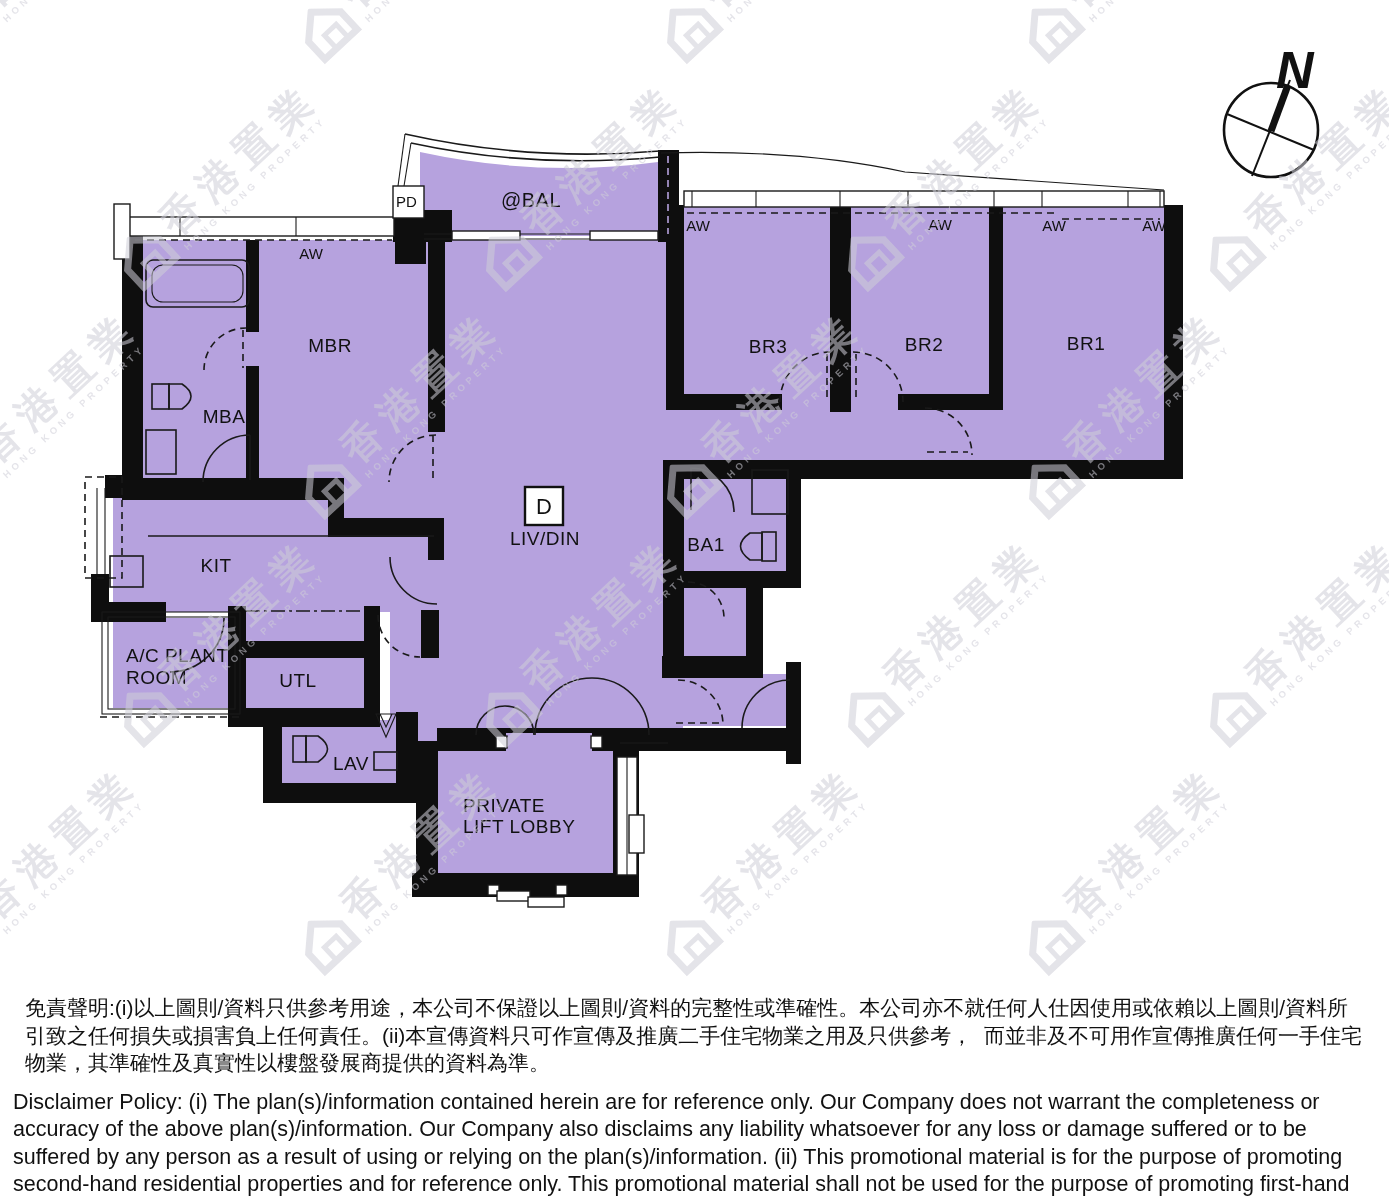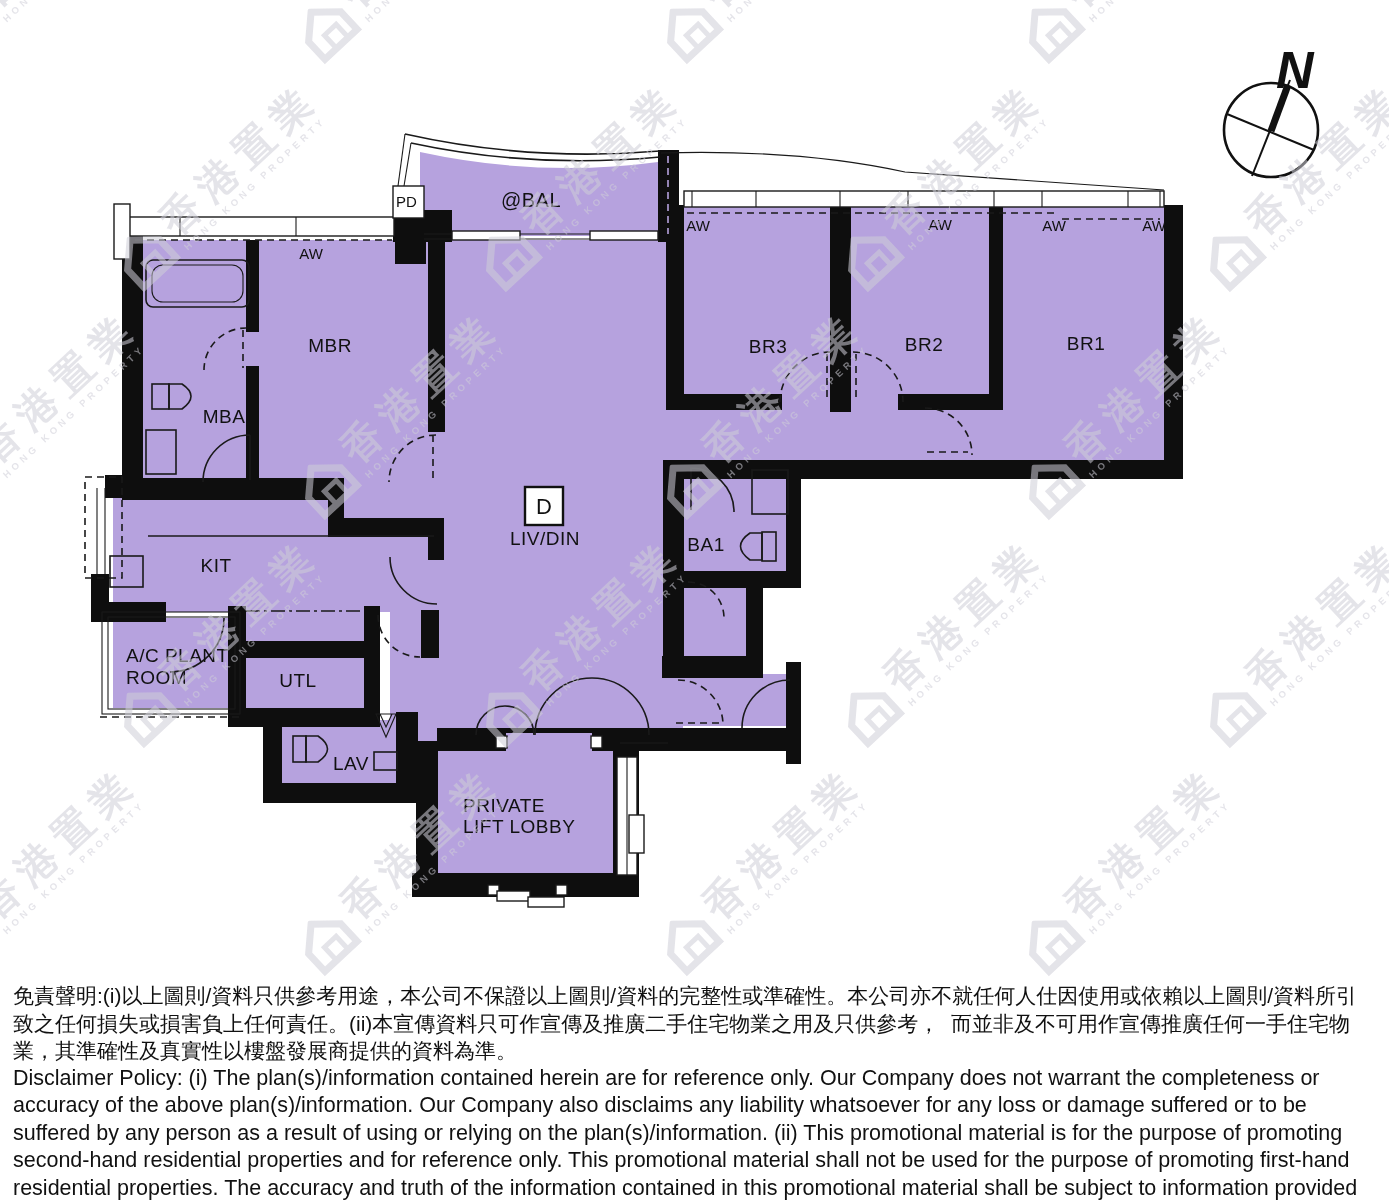--- a/index.html
+++ b/index.html
@@ -23,21 +23,21 @@
   
   .wm-layer{position:absolute;left:0;top:0;width:1389px;height:980px;pointer-events:none;}
   .wm{position:absolute;display:flex;align-items:center;gap:9px;color:#cfced8;opacity:.55;
       transform:rotate(-43deg);}
   .wm-cn{font-size:40px;font-weight:bold;letter-spacing:10px;white-space:nowrap;line-height:1;}
   .wm-en{font-size:9.5px;letter-spacing:4.2px;white-space:nowrap;margin-top:3px;font-weight:bold;}
   .wm svg{flex:0 0 auto;}
   
   .disclaimer{position:absolute;left:0;top:982px;width:1389px;padding:0 13px;box-sizing:border-box;
               color:#111;}
-  .disc-cn{margin:0;font-size:21px;line-height:27.5px;white-space:pre-wrap;}
+  .disc-cn{margin:12px;font-size:21px;line-height:27.5px;white-space:pre-wrap;}
   .disc-en{margin:0;font-size:21.5px;line-height:27.5px;white-space:pre-wrap;}
 </style>
 </head>
 <body>
 
 <div class="plan-area">
 
   <svg class="plan-svg" width="1389" height="980" viewBox="0 0 1389 980">
 
     <g>

